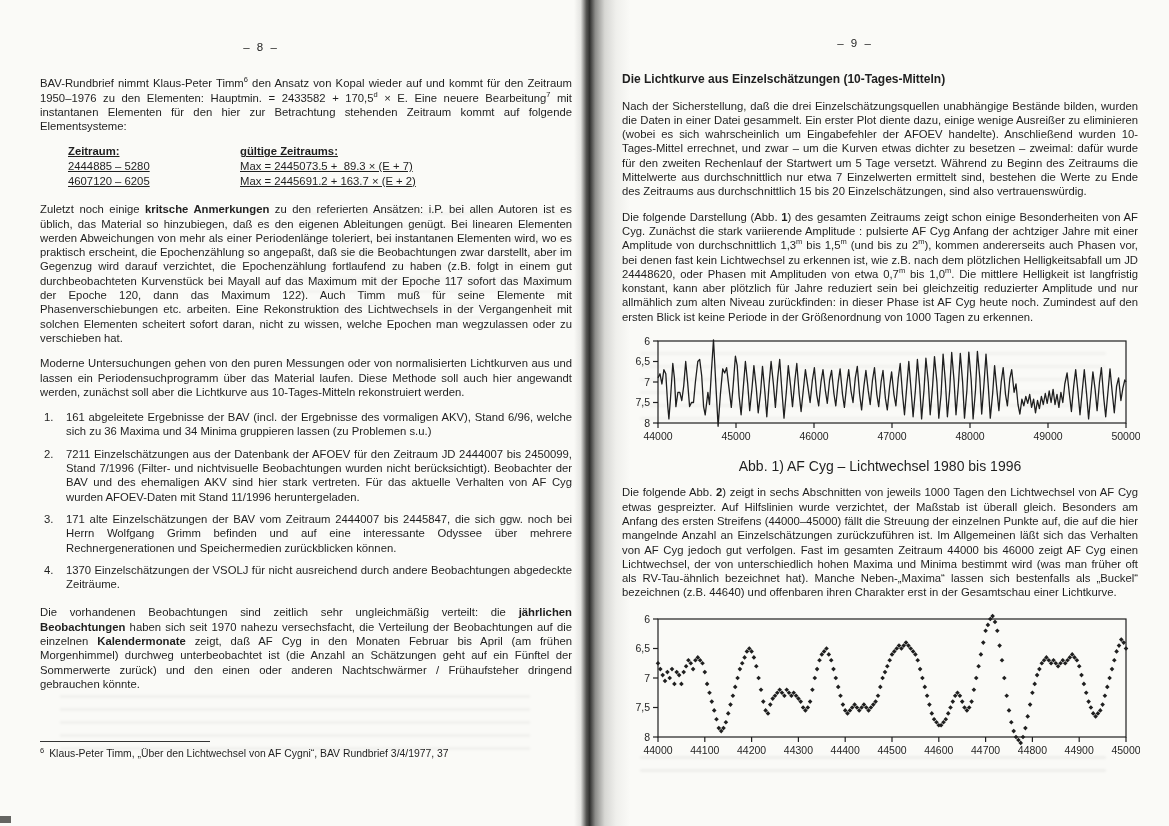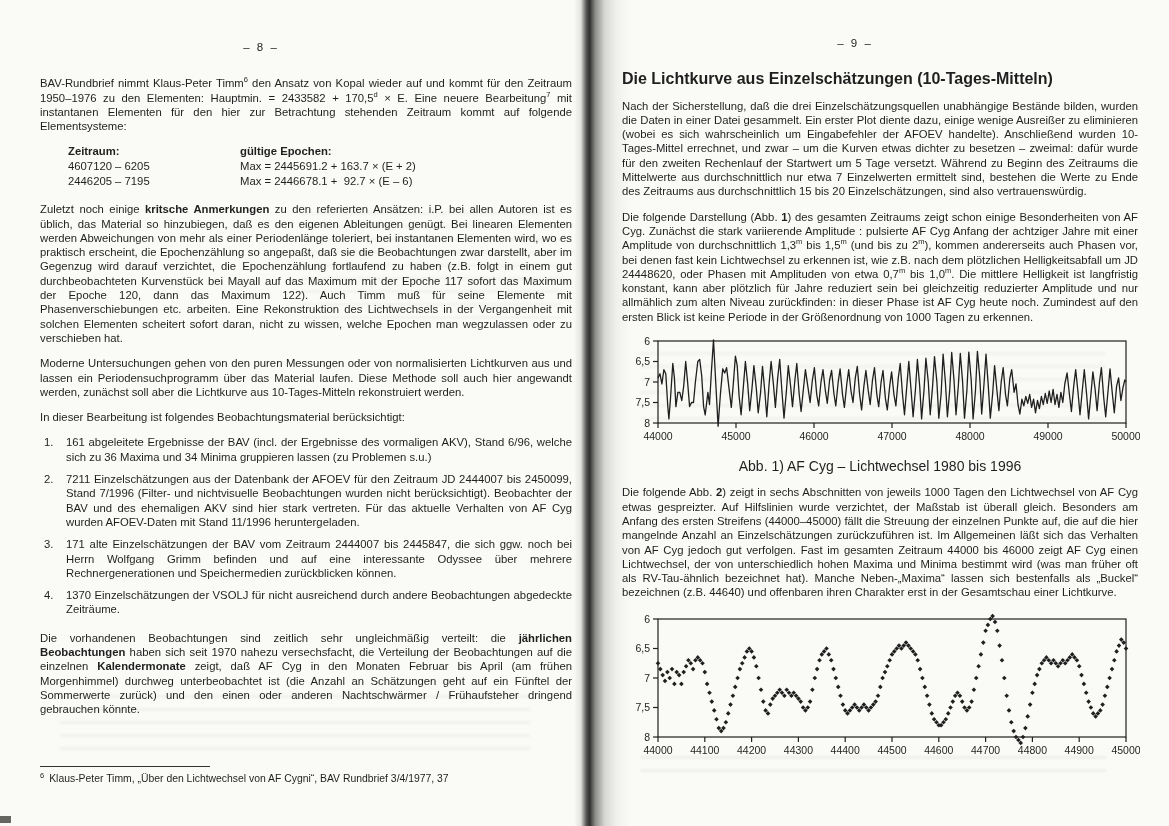--- a/index.html
+++ b/index.html
@@ -9,24 +9,24 @@
     font-family:"Liberation Sans","DejaVu Sans",sans-serif;
     color:#1f1f1f;
   }
   .page{position:absolute;font-size:11.3px;line-height:14.3px;}
   .page-left{left:40px;top:40px;width:532px;}
   .page-right{left:622px;top:36px;width:516px;}
   .pagenum{text-align:center;font-size:11.5px;letter-spacing:2px;margin-bottom:22px;}
   .pagenum.pl{transform:translateX(-45px);}
   .pagenum.pr{transform:translateX(-25px);}
   p.body-par{margin:0 0 11px 0;text-align:justify;}
-  .section-heading{font-weight:bold;font-size:16px;margin:18px 0 12px 0;}
+  .section-heading{font-weight:bold;font-size:12px;margin:18px 0 12px 0;}
   sup{font-size:7.5px;line-height:0;}
   
-  .elements-table{margin:2px 0 14px 28px;}
+  .elements-table{margin:2px 0 14px 28px;text-decoration:underline;}
   .trow{display:flex;}
   .tcell{line-height:14.6px;}
   .tcell.c1{width:172px;}
   .tcell.c2{white-space:pre;}
   .thead .tcell{font-weight:bold;}
   
   .obs-list{margin:2px 0 14px 0;padding-left:4px;}
   .li{display:flex;margin-bottom:8px;}
   .li .num{width:22px;flex:none;}
   .li .txt{flex:1;text-align:justify;}
@@ -70,36 +70,35 @@
 <div class="ghost g4"></div>
 
 <div class="page page-left">
   <div class="pagenum pl">– 8 –</div>
 
   <p class="body-par"><span>BAV-Rundbrief nimmt Klaus-Peter Timm</span><sup>6</sup><span> den Ansatz von Kopal wieder auf und kommt für den Zeitraum 1950–1976 zu den Elementen: Hauptmin. = 2433582 + 170,5</span><sup>d</sup><span> × E. Eine neuere Bearbeitung</span><sup>7</sup><span> mit instantanen Elementen für den hier zur Betrachtung stehenden Zeitraum kommt auf folgende Elementsysteme:</span></p>
 
   <div class="elements-table">
     <div class="trow thead">
       <div class="tcell c1">Zeitraum:</div>
-      <div class="tcell c2">gültige Epochen:</div>
+      <div class="tcell c2">gültige Zeitraums:</div>
+    </div>
+    <div class="trow">
+      <div class="tcell c1">2444885 – 5280</div>
+      <div class="tcell c2">Max = 2445073.5 +  89.3 × (E + 7)</div>
     </div>
     <div class="trow">
       <div class="tcell c1">4607120 – 6205</div>
       <div class="tcell c2">Max = 2445691.2 + 163.7 × (E + 2)</div>
     </div>
-    <div class="trow">
-      <div class="tcell c1">2446205 – 7195</div>
-      <div class="tcell c2">Max = 2446678.1 +  92.7 × (E – 6)</div>
-    </div>
   </div>
 
   <p class="body-par"><span>Zuletzt noch einige </span><span style="font-weight: bold;">kritsche Anmerkungen</span><span> zu den referierten Ansätzen: i.P. bei allen Autoren ist es üblich, das Material so hinzubiegen, daß es den eigenen Ableitungen genügt. Bei linearen Elementen werden Abweichungen von mehr als einer Periodenlänge toleriert, bei instantanen Elementen wird, wo es praktisch erscheint, die Epochenzählung so angepaßt, daß sie die Beobachtungen zwar darstellt, aber im Gegenzug wird darauf verzichtet, die Epochenzählung fortlaufend zu haben (z.B. folgt in einem gut durchbeobachteten Kurvenstück bei Mayall auf das Maximum mit der Epoche 117 sofort das Maximum der Epoche 120, dann das Maximum 122). Auch Timm muß für seine Elemente mit Phasenverschiebungen etc. arbeiten. Eine Rekonstruktion des Lichtwechsels in der Vergangenheit mit solchen Elementen scheitert sofort daran, nicht zu wissen, welche Epochen man wegzulassen oder zu verschieben hat.</span></p>
   <p class="body-par"><span>Moderne Untersuchungen gehen von den puren Messungen oder von normalisierten Lichtkurven aus und lassen ein </span><span style="font-weight: normal;">Periodensuchprogramm</span><span> über das Material laufen. Diese Methode soll auch hier angewandt werden, zunächst soll aber die Lichtkurve aus 10-Tages-Mitteln rekonstruiert werden.</span></p>
 
-  <p class="body-par">In dieser Bearbeitung ist folgendes Beobachtungsmaterial berücksichtigt:</p>
 
   <div class="obs-list">
     <div class="li">
       <span class="num">1.</span>
       <span class="txt">161 abgeleitete Ergebnisse der BAV (incl. der Ergebnisse des vormaligen AKV), Stand 6/96, welche sich zu 36 Maxima und 34 Minima gruppieren lassen (zu Problemen s.u.)</span>
     </div>
     <div class="li">
       <span class="num">2.</span>
       <span class="txt">7211 Einzelschätzungen aus der Datenbank der AFOEV für den Zeitraum JD 2444007 bis 2450099, Stand 7/1996 (Filter- und nichtvisuelle Beobachtungen wurden nicht berücksichtigt). Beobachter der BAV und des ehemaligen AKV sind hier stark vertreten. Für das aktuelle Verhalten von AF Cyg wurden AFOEV-Daten mit Stand 11/1996 heruntergeladen.</span>
     </div>

